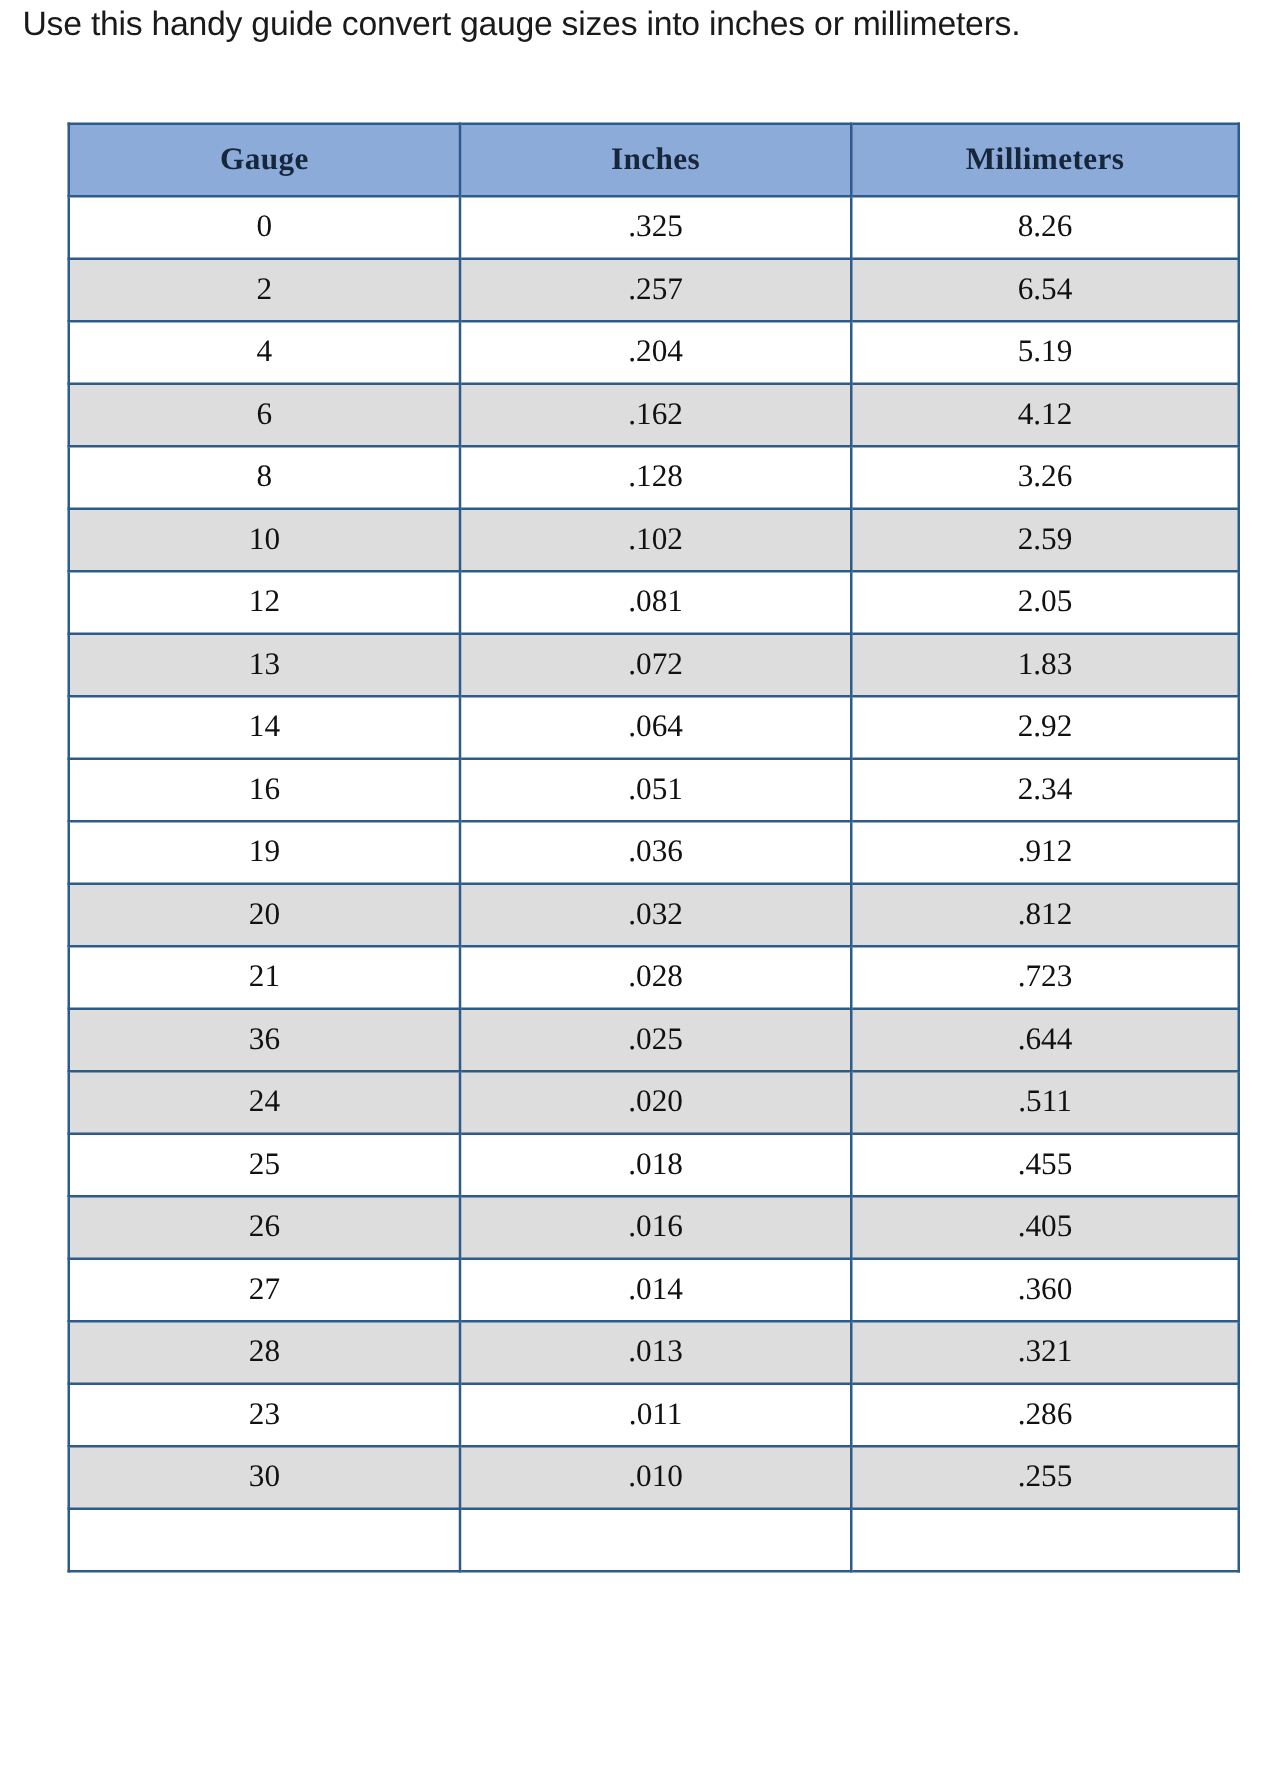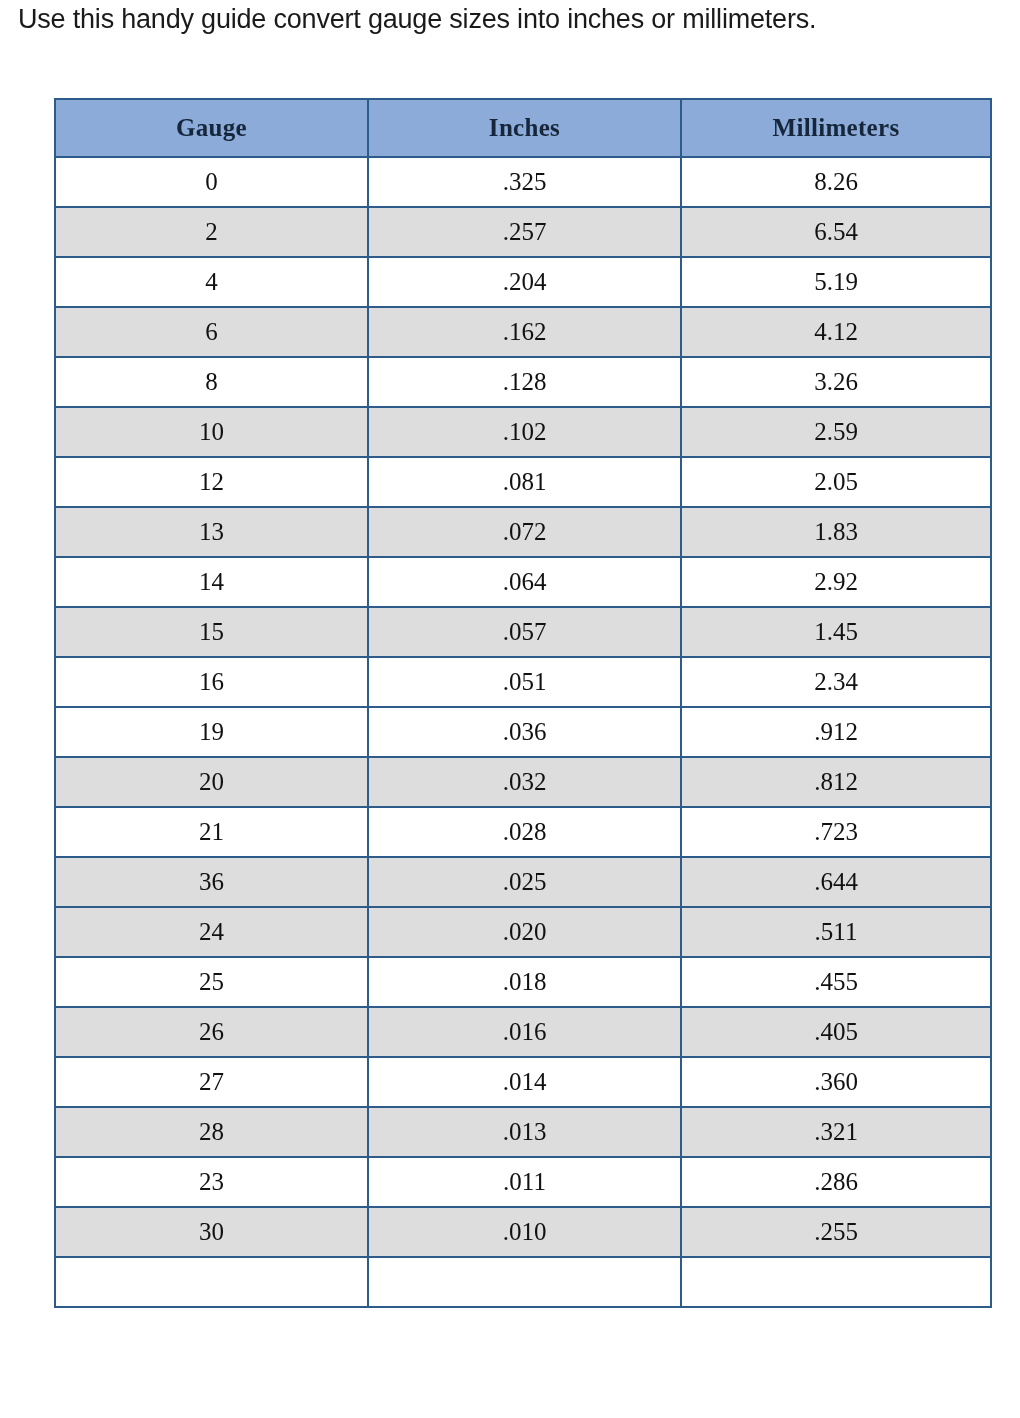--- a/index.html
+++ b/index.html
@@ -148,25 +148,20 @@
           <tr class="alt">
             <td>13</td>
             <td>.072</td>
             <td>1.83</td>
           </tr>
           <tr>
             <td>14</td>
             <td>.064</td>
             <td>2.92</td>
           </tr>
-          <tr class="alt">
-            <td>15</td>
-            <td>.057</td>
-            <td>1.45</td>
-          </tr>
           <tr>
             <td>16</td>
             <td>.051</td>
             <td>2.34</td>
           </tr>
           <tr>
             <td>19</td>
             <td>.036</td>
             <td>.912</td>
           </tr>

